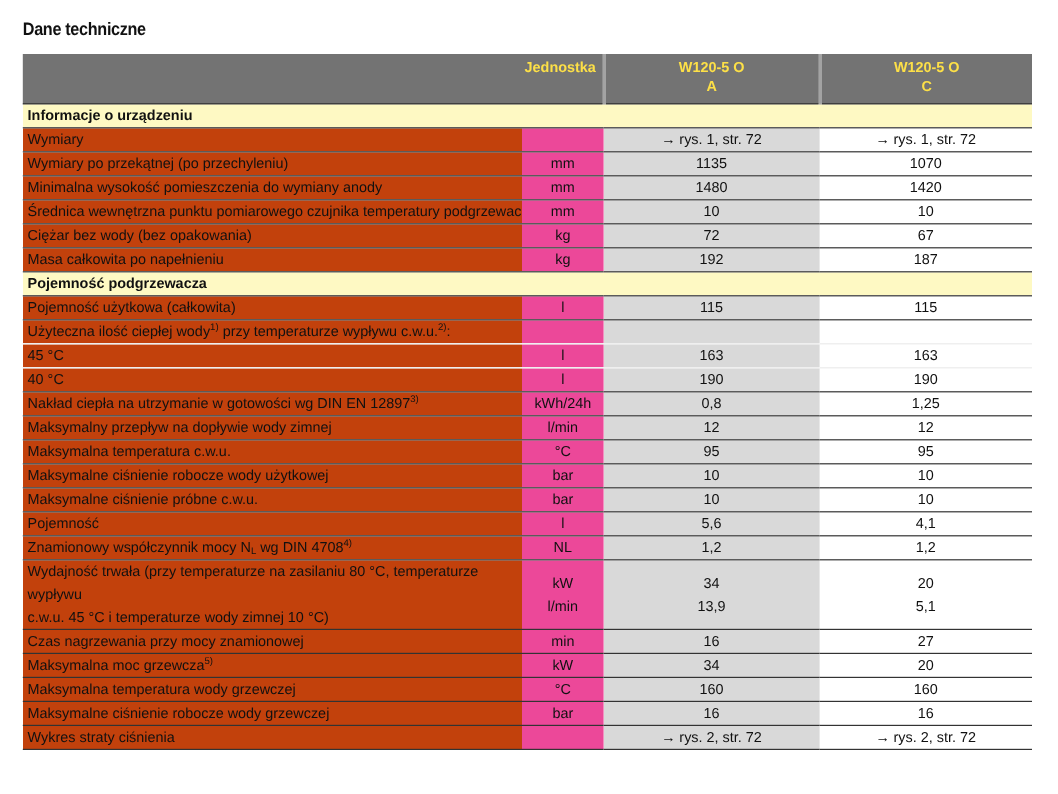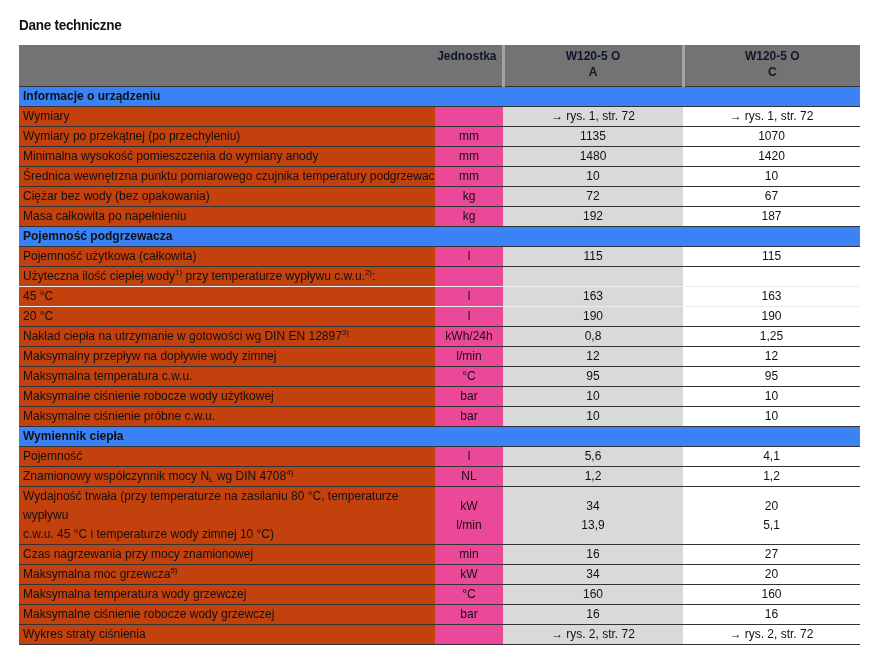--- a/index.html
+++ b/index.html
@@ -18,35 +18,35 @@
     width: 841px;
     border-collapse: collapse;
     table-layout: fixed;
     font-size: 12px;
   }
   col.c-label { width: 416px; }
   col.c-unit { width: 68px; }
   col.c-a { width: 180px; }
   col.c-c { width: 177px; }
   thead th {
-    background: #737373; color: #0f172a; font-weight: bold;
+    background: #737373; color: #fde047; font-weight: bold;
     height: 38px; vertical-align: top; padding: 3px 0 0 0;
     line-height: 16px; font-size: 12px;
   }
   thead th.sep { border-left: 3px solid #a3a3a3; }
   thead th.unit { text-align: right; padding-right: 5px; }
   td {
     height: 19px; padding: 0 4px; line-height: 19px;
     border-top: 1px solid #333; white-space: nowrap; overflow: hidden;
   }
   td.label { background: #c2410c; text-align: left; }
   td.unit { background: #ec4899; text-align: center; }
   td.va { background: #d9d9d9; text-align: center; }
   td.vc { background: #ffffff; text-align: center; }
-  tr.section td { background: #3b82f6; font-weight: bold; }
+  tr.section td { background: #fef9c3; font-weight: bold; }
   tr.cont td { border-top: 1px solid #ececec; }
   tr.cont td.unit, tr.cont td.vc { border-top: 1px solid #ececec; }
   tr.last td { border-bottom: 1px solid #333; }
   td.multi { line-height: 19px; white-space: normal; }
   sup { font-size: 8px; line-height: 0; vertical-align: 5px; }
   sub { font-size: 8px; line-height: 0; vertical-align: -2px; }
   .arrow { margin-right: 3px; }
 </style>
 </head>
 <body>
@@ -131,21 +131,21 @@
       <td class="va"></td>
       <td class="vc"></td>
     </tr>
     <tr class="cont">
       <td class="label">45 °C</td>
       <td class="unit">l</td>
       <td class="va">163</td>
       <td class="vc">163</td>
     </tr>
     <tr class="cont">
-      <td class="label">20 °C</td>
+      <td class="label">40 °C</td>
       <td class="unit">l</td>
       <td class="va">190</td>
       <td class="vc">190</td>
     </tr>
     <tr>
       <td class="label"><span>Nakład ciepła na utrzymanie w gotowości wg DIN EN 12897</span><sup>3)</sup></td>
       <td class="unit">kWh/24h</td>
       <td class="va">0,8</td>
       <td class="vc">1,25</td>
     </tr>
@@ -167,23 +167,20 @@
       <td class="va">10</td>
       <td class="vc">10</td>
     </tr>
     <tr>
       <td class="label">Maksymalne ciśnienie próbne c.w.u.</td>
       <td class="unit">bar</td>
       <td class="va">10</td>
       <td class="vc">10</td>
     </tr>
 
-    <tr class="section">
-      <td class="label" colspan="4">Wymiennik ciepła</td>
-    </tr>
     <tr>
       <td class="label">Pojemność</td>
       <td class="unit">l</td>
       <td class="va">5,6</td>
       <td class="vc">4,1</td>
     </tr>
     <tr>
       <td class="label"><span>Znamionowy współczynnik mocy N</span><sub>L</sub><span> wg DIN 4708</span><sup>4)</sup></td>
       <td class="unit">NL</td>
       <td class="va">1,2</td>

